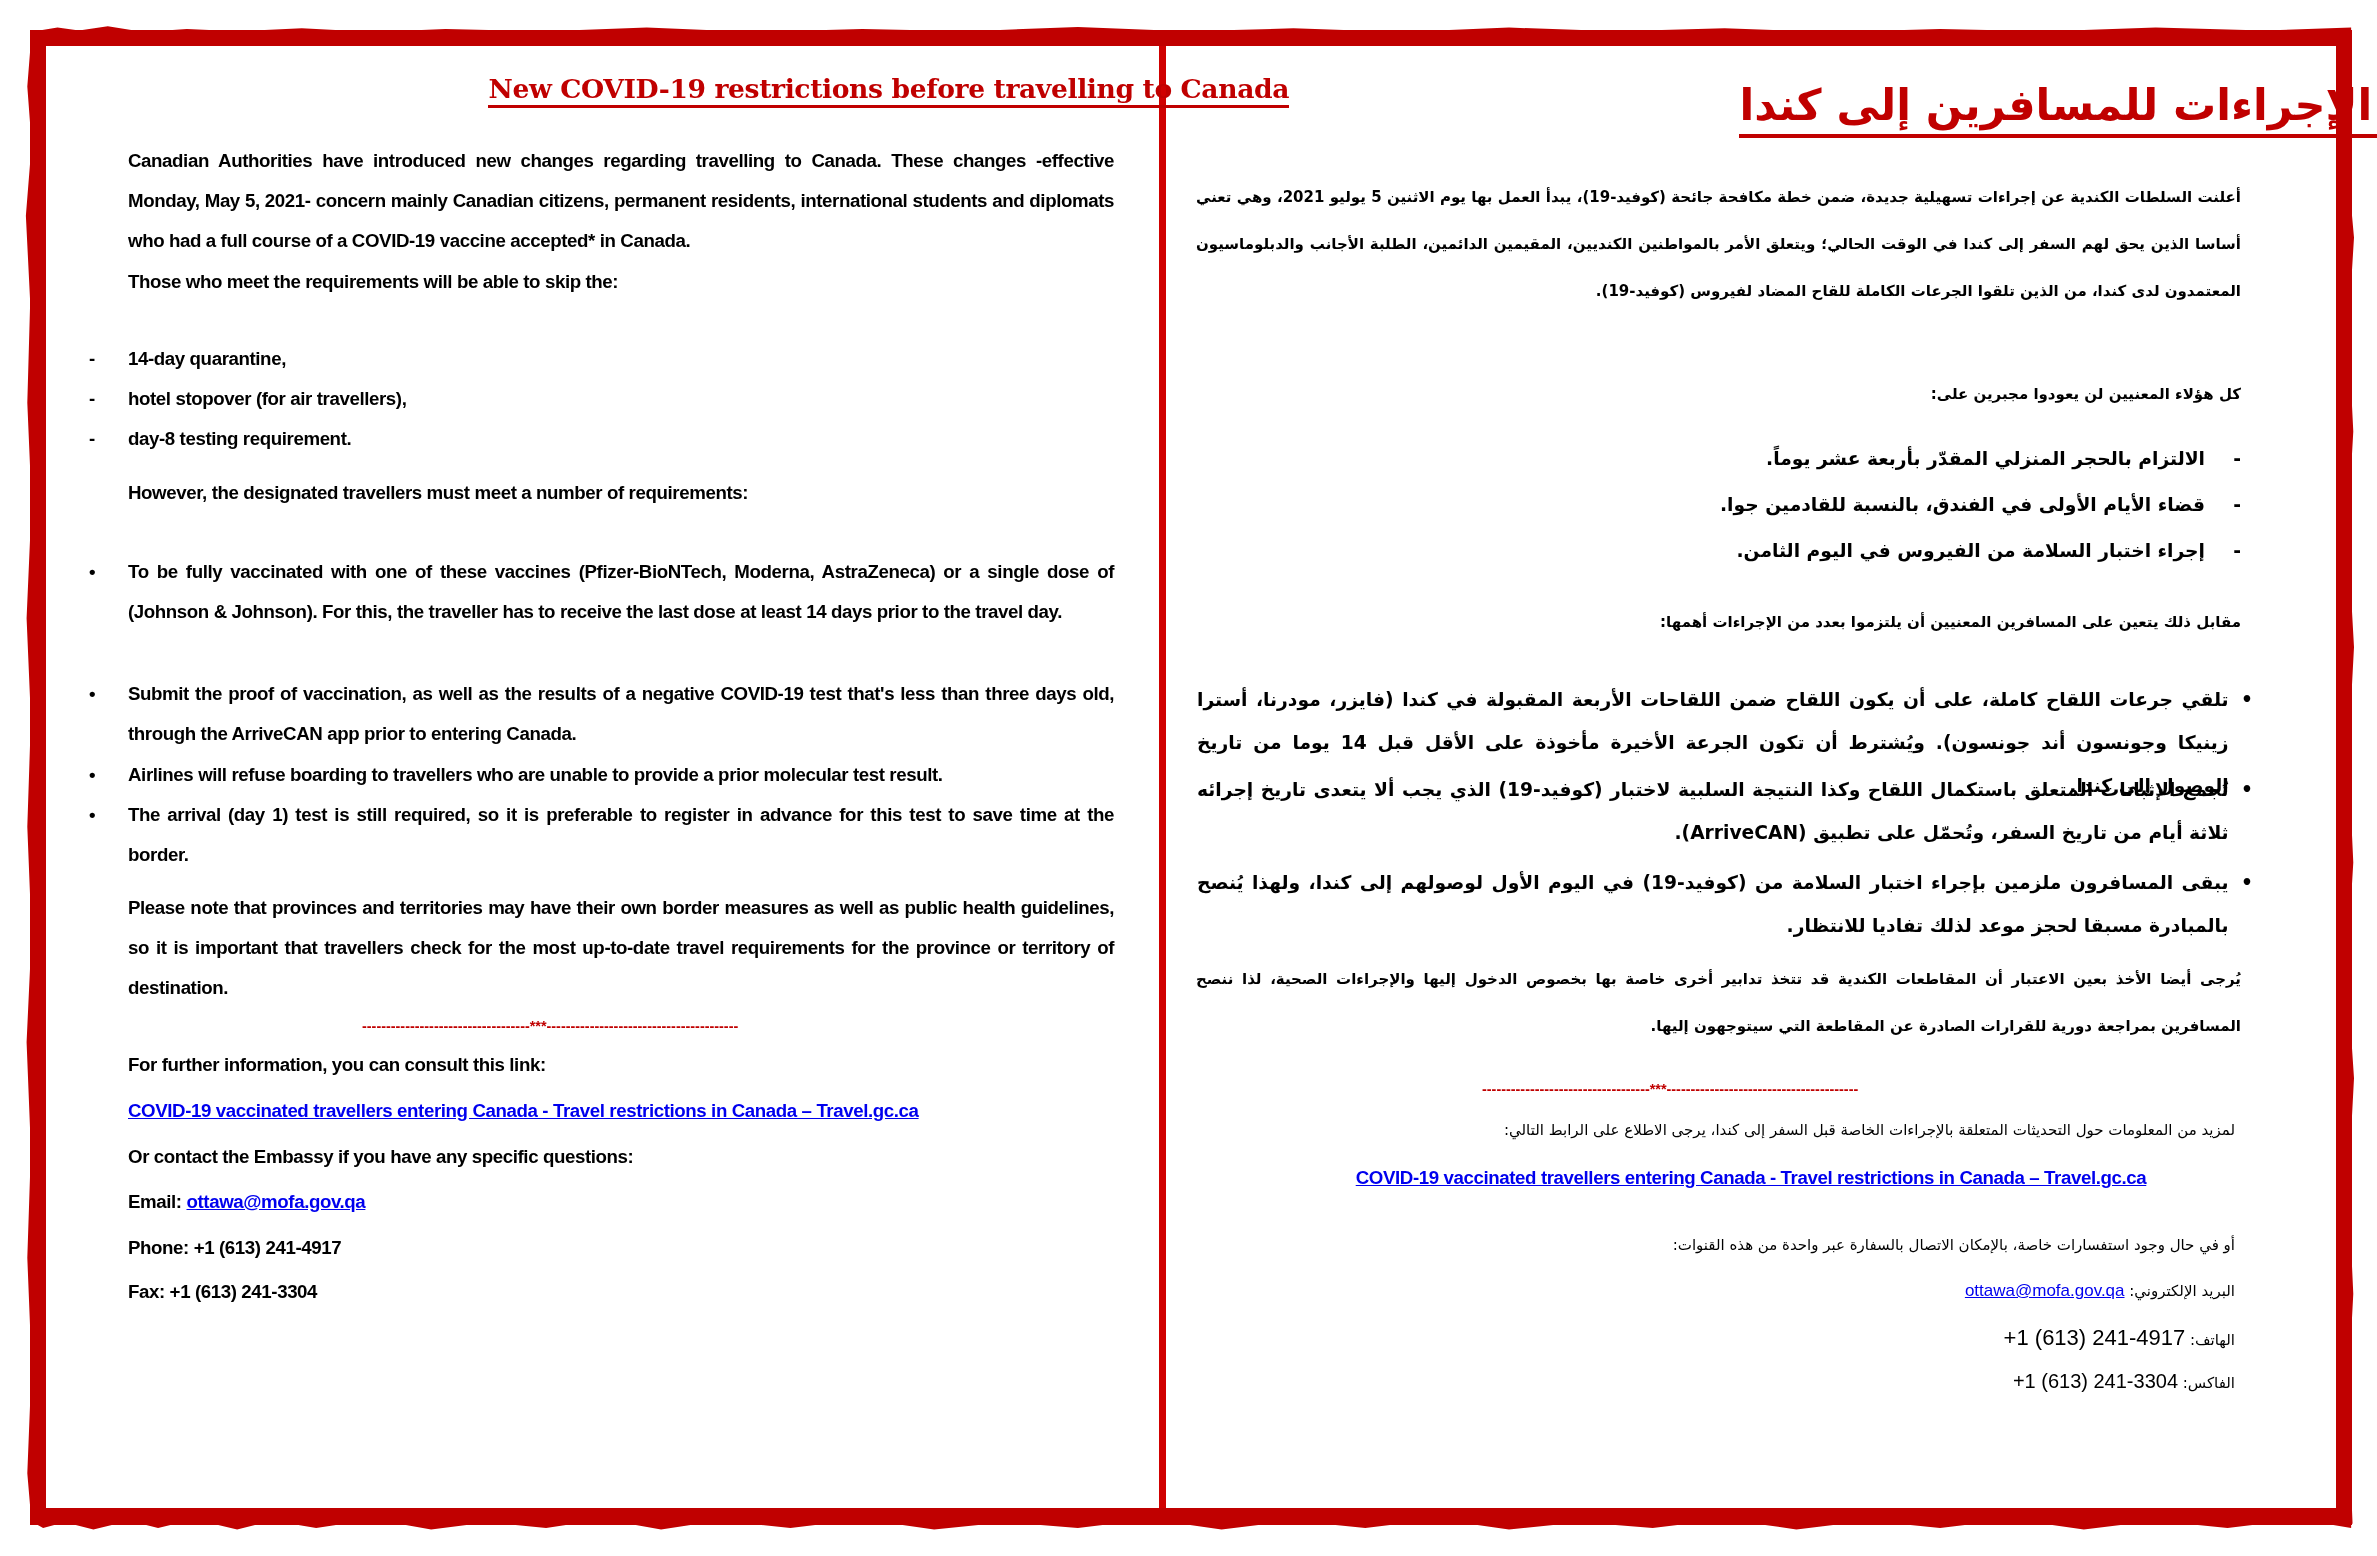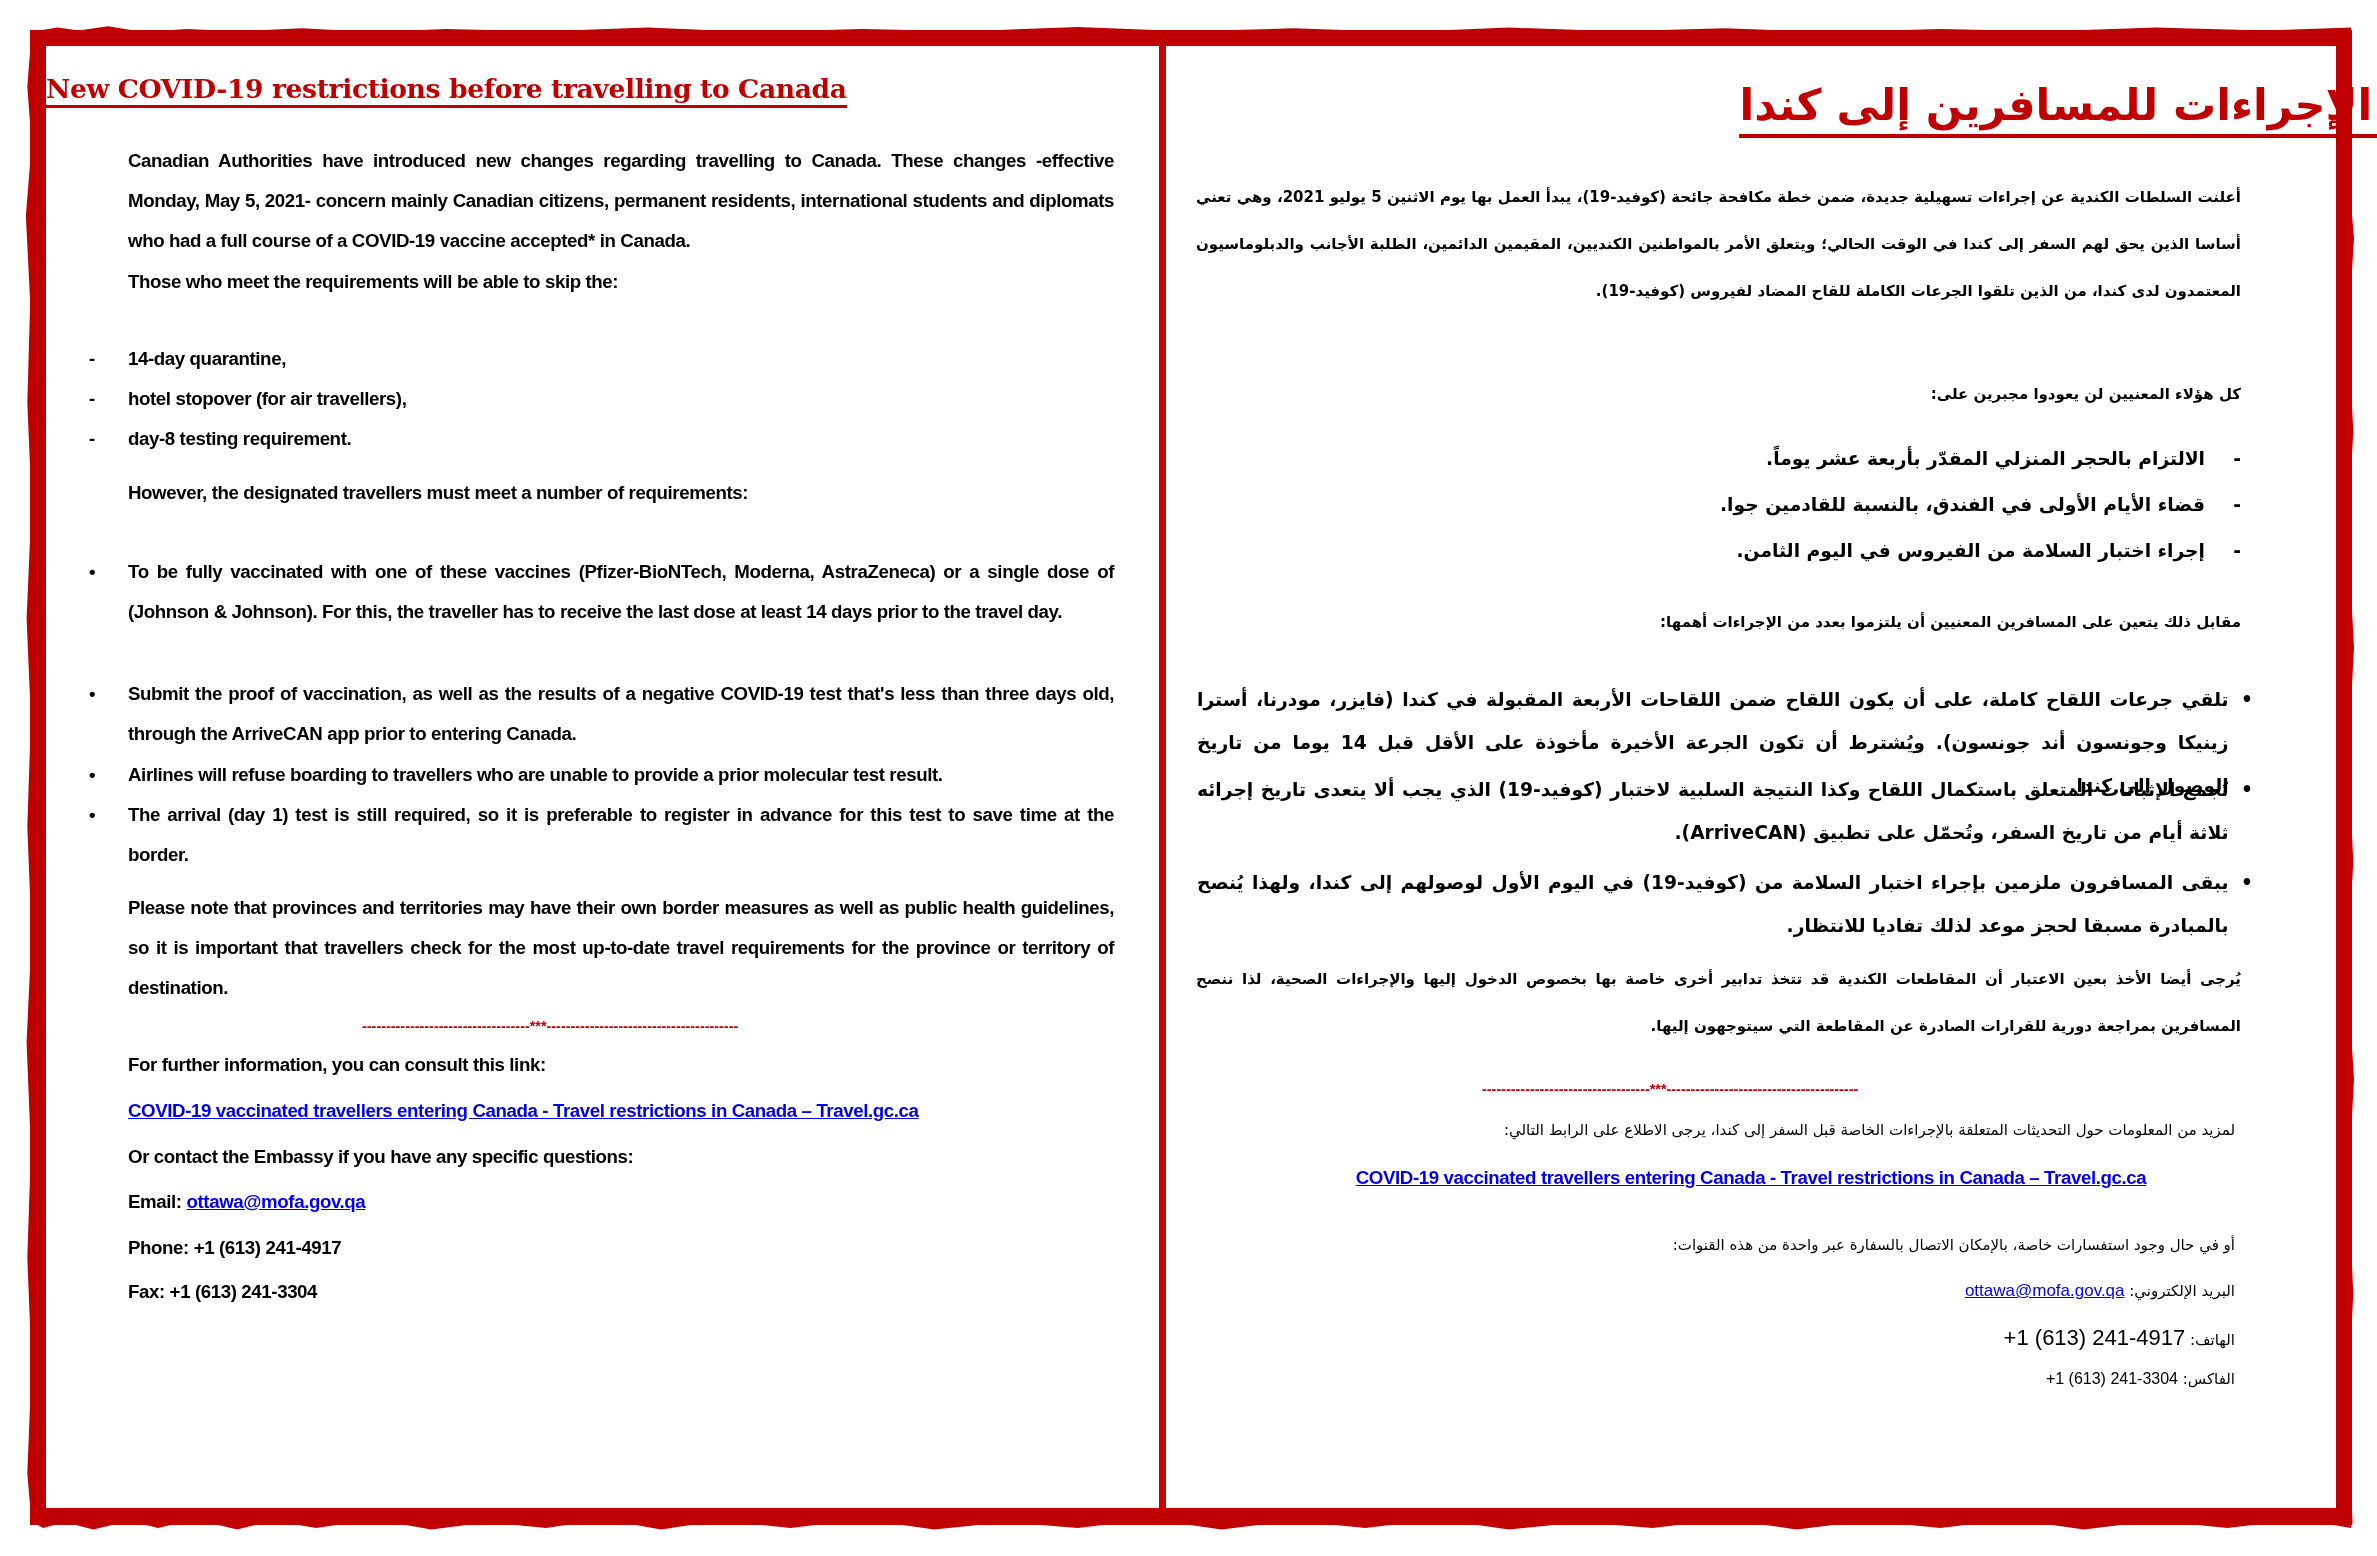--- a/index.html
+++ b/index.html
@@ -13,21 +13,21 @@
   .frame-left { left: 30px; top: 30px; width: 16px; height: 1495px; }
   .frame-right { left: 2336px; top: 30px; width: 16px; height: 1495px; }
   .frame-svg { position: absolute; left: 0; top: 0; width: 2377px; height: 1557px; pointer-events: none; }
   .divider { position: absolute; left: 1159px; top: 46px; width: 7.2px; height: 1462px; background: #D00000; }
 
   .panel { position: absolute; top: 46px; }
   .panel-en { left: 46px; width: 1113px; }
   .panel-ar { left: 1166px; width: 1170px; direction: rtl; }
 
   .title-en {
-    position: absolute; left: 0; width: 1243px; top: 27px; text-align: left;
+    position: absolute; left: 0; width: 1243px; top: 27px; text-align: right;
     font-family: "DejaVu Serif", serif; font-weight: bold; font-size: 26.6px; color: #C00000;
     letter-spacing: -0.4px;
   }
   .title-en span { border-bottom: 3.6px solid #C00000; padding-bottom: 0.7px; }
 
   .title-ar {
     position: absolute; left: 0; width: 1368px; top: 34px; text-align: right;
     font-family: "DejaVu Sans", sans-serif; font-weight: bold; font-size: 43px; color: #C00000;
   }
   .title-ar span { border-bottom: 4.3px solid #C00000; padding-bottom: 4.3px; }
@@ -167,16 +167,16 @@
     <span class="link">COVID-19 vaccinated travellers entering Canada - Travel restrictions in Canada – Travel.gc.ca</span>
   </div>
   <div class="ar-small" style="top:1190px;">أو في حال وجود استفسارات خاصة، بالإمكان الاتصال بالسفارة عبر واحدة من هذه القنوات:</div>
   <div class="ar-small" style="top:1235px;">
     <span>البريد الإلكتروني: </span><span class="link" style="font-family:'Liberation Sans',sans-serif; font-size:17px;">ottawa@mofa.gov.qa</span>
   </div>
   <div class="ar-small" style="top:1279px;">
     <span>الهاتف: </span><span dir="ltr" style="unicode-bidi:embed; font-family:'Liberation Sans',sans-serif; font-size:22px;">+1 (613) 241-4917</span>
   </div>
   <div class="ar-small" style="top:1324px;">
-    <span>الفاكس: </span><span dir="ltr" style="unicode-bidi:embed; font-family:'Liberation Sans',sans-serif; font-size:16px;">+1 (613) 241-3304</span>
+    <span>الفاكس: </span><span dir="ltr" style="unicode-bidi:embed; font-family:'Liberation Sans',sans-serif; font-size:20px;">+1 (613) 241-3304</span>
   </div>
 </div>
 
 
 </body></html>

